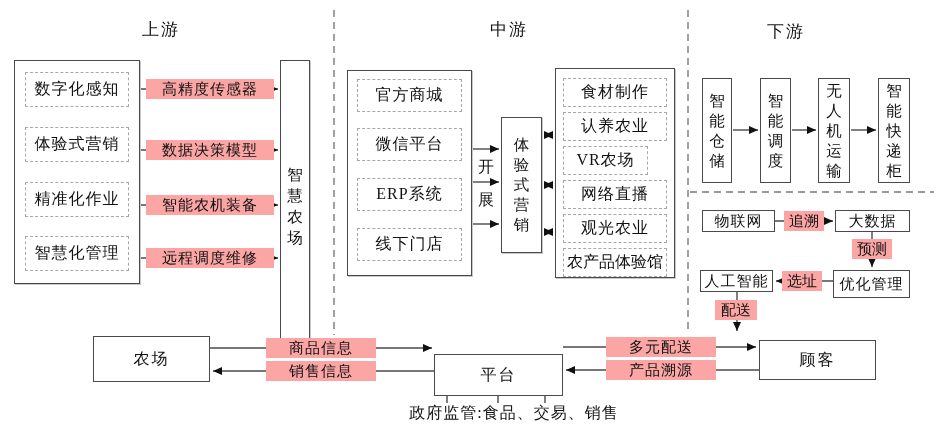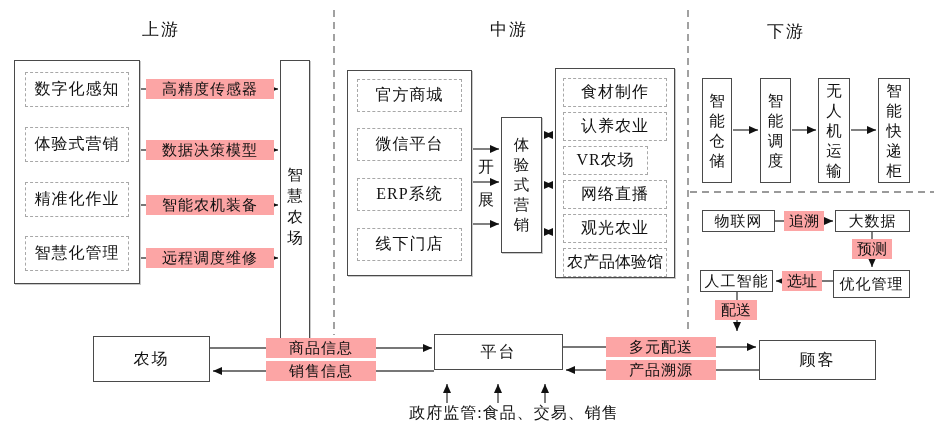--- a/index.html
+++ b/index.html
@@ -146,21 +146,21 @@
   <div class="sbox nodebox" style="left:835px; top:210px; width:75px; height:22px;">大数据</div>
   <div class="sbox nodebox" style="left:833px; top:270px; width:77px; height:28px;">优化管理</div>
   <div class="sbox nodebox" style="left:700px; top:270px; width:73px; height:22px;">人工智能</div>
 
   <div class="hlabel small" style="left:784px; top:211px; width:40px;">追溯</div>
   <div class="hlabel small" style="left:852px; top:239px; width:40px;">预测</div>
   <div class="hlabel small" style="left:782px; top:271px; width:40px;">选址</div>
   <div class="hlabel small" style="left:715px; top:300px; width:42px;">配送</div>
 
   <div class="sbox bigbox" style="left:93px; top:336px; width:117px; height:46px;">农场</div>
-  <div class="sbox bigbox" style="left:434px; top:334px; width:129px; height:36px;">平台</div>
+  <div class="sbox bigbox" style="left:434px; top:354px; width:129px; height:42px;">平台</div>
   <div class="sbox bigbox" style="left:759px; top:340px; width:117px; height:40px;">顾客</div>
 
   <div class="hlabel" style="left:266px; top:338px; width:110px;">商品信息</div>
   <div class="hlabel" style="left:266px; top:361px; width:110px;">销售信息</div>
   <div class="hlabel" style="left:606px; top:337px; width:110px;">多元配送</div>
   <div class="hlabel" style="left:606px; top:360px; width:110px;">产品溯源</div>
 
   <div class="caption" style="left:396px; top:403px; width:236px;">政府监管:食品、交易、销售</div>
 
 </div>

